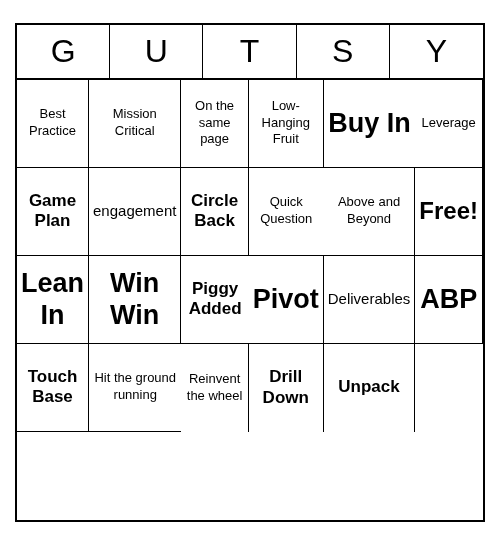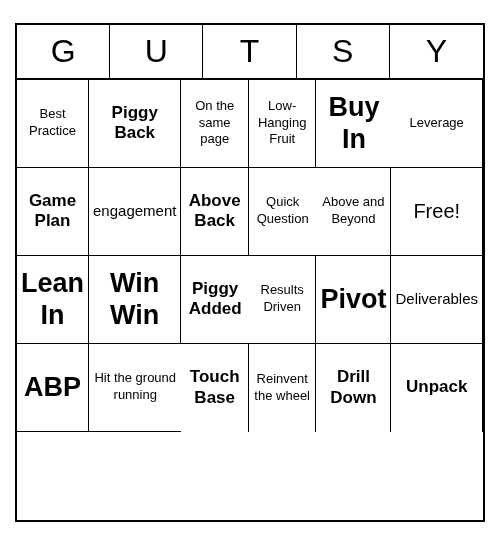--- a/index.html
+++ b/index.html
@@ -59,98 +59,95 @@
     .cell-text.medium {
       font-size: 17px;
       font-weight: bold;
       line-height: 1.2;
     }
     .cell-text.small {
       font-size: 15px;
       line-height: 1.3;
     }
     .cell-text.free {
-      font-size: 20px;
-      font-weight: normal;
+      font-size: 24px;
+      font-weight: bold;
     }
   </style>
 </head>
 <body>
 
 <div class="bingo-card">
   <div class="header-row">
   <div class="header-cell">G</div>
       <div class="header-cell">U</div>
       <div class="header-cell">T</div>
       <div class="header-cell">S</div>
       <div class="header-cell">Y</div>
     </div>
   <div class="grid">
   <div class="cell">
         <span class="cell-text">Best Practice</span>
       </div>
       <div class="cell">
-        <span class="cell-text medium">Piggy Back</span>
+        <span class="cell-text">Mission Critical</span>
       </div>
       <div class="cell">
         <span class="cell-text">On the same page</span>
       </div>
       <div class="cell">
         <span class="cell-text">Low-Hanging Fruit</span>
       </div>
       <div class="cell">
         <span class="cell-text large">Buy In</span>
       </div>
       <div class="cell">
         <span class="cell-text">Leverage</span>
       </div>
       <div class="cell">
         <span class="cell-text medium">Game Plan</span>
       </div>
       <div class="cell">
         <span class="cell-text small">engagement</span>
       </div>
       <div class="cell">
-        <span class="cell-text medium">Above Back</span>
+        <span class="cell-text medium">Circle Back</span>
       </div>
       <div class="cell">
         <span class="cell-text">Quick Question</span>
       </div>
       <div class="cell">
         <span class="cell-text">Above and Beyond</span>
       </div>
       <div class="cell">
         <span class="cell-text free">Free!</span>
       </div>
       <div class="cell">
         <span class="cell-text large">Lean In</span>
       </div>
       <div class="cell">
         <span class="cell-text large">Win Win</span>
       </div>
       <div class="cell">
         <span class="cell-text medium">Piggy Added</span>
       </div>
       <div class="cell">
-        <span class="cell-text">Results Driven</span>
-      </div>
-      <div class="cell">
         <span class="cell-text large">Pivot</span>
       </div>
       <div class="cell">
         <span class="cell-text small">Deliverables</span>
       </div>
       <div class="cell">
         <span class="cell-text large">ABP</span>
       </div>
       <div class="cell">
-        <span class="cell-text">Hit the ground running</span>
+        <span class="cell-text medium">Touch Base</span>
       </div>
       <div class="cell">
-        <span class="cell-text medium">Touch Base</span>
+        <span class="cell-text">Hit the ground running</span>
       </div>
       <div class="cell">
         <span class="cell-text">Reinvent the wheel</span>
       </div>
       <div class="cell">
         <span class="cell-text medium">Drill Down</span>
       </div>
       <div class="cell">
         <span class="cell-text medium">Unpack</span>
       </div>

